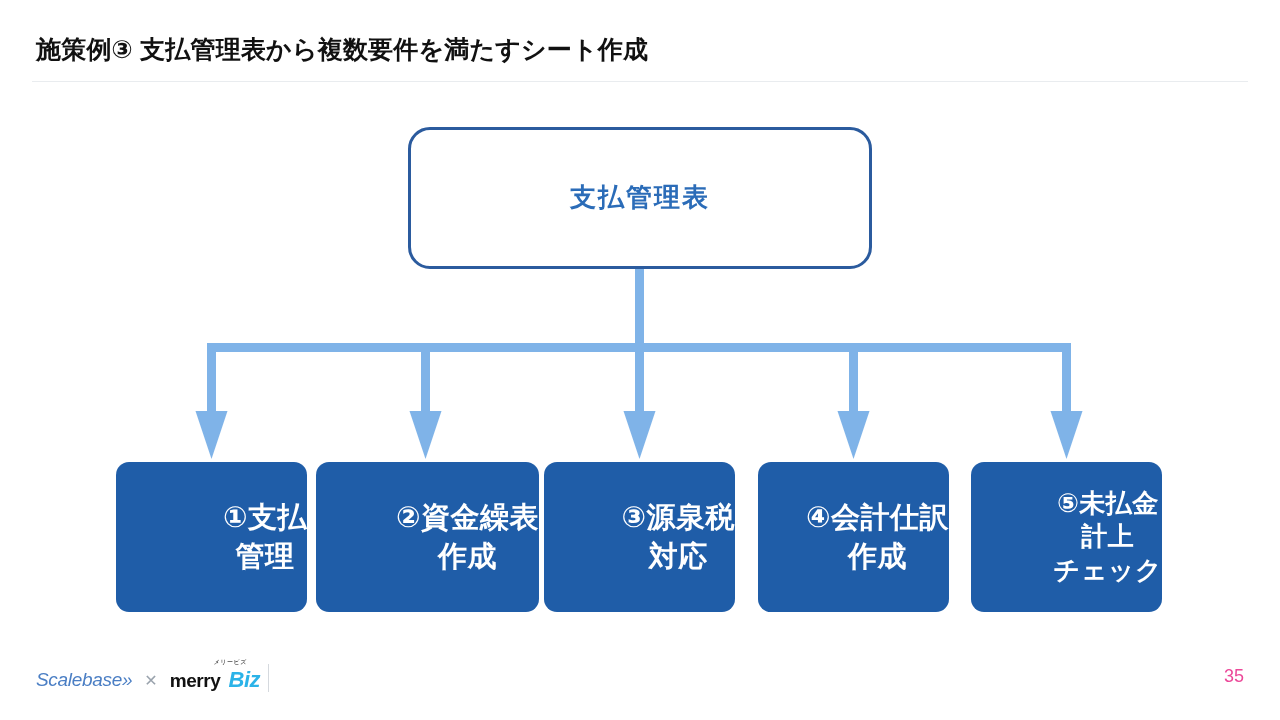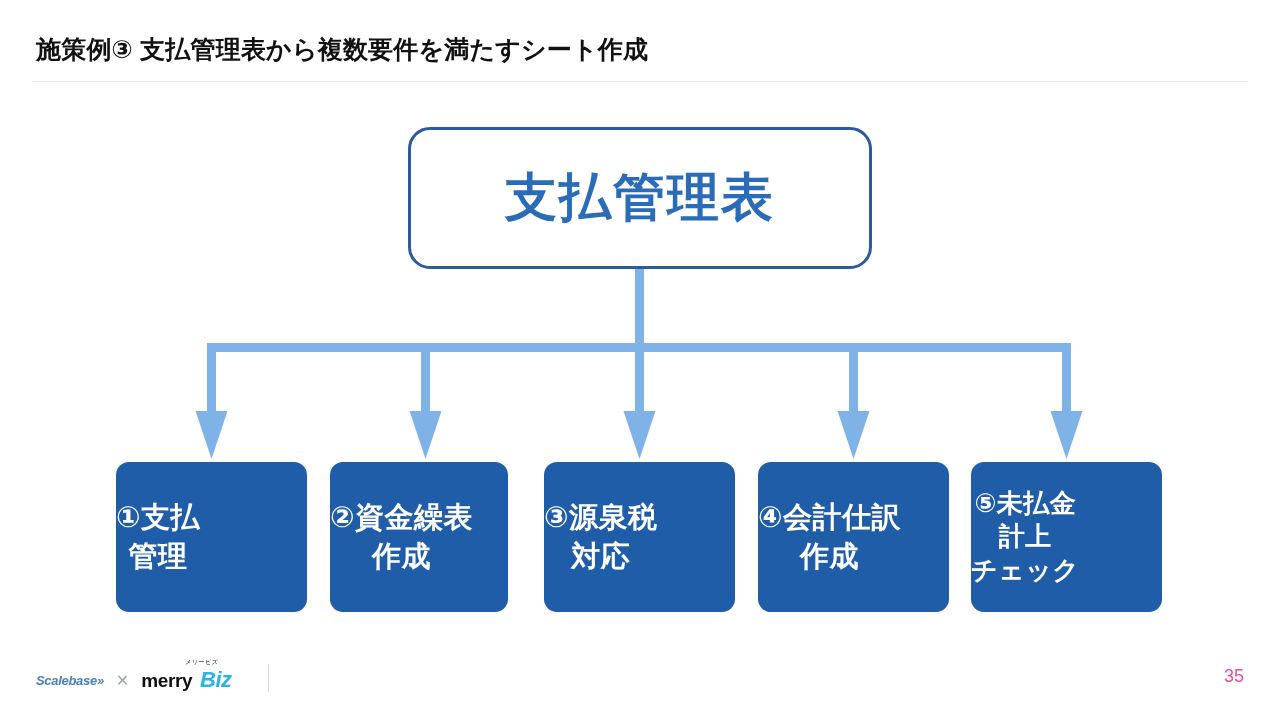--- a/index.html
+++ b/index.html
@@ -70,21 +70,21 @@
     height: 142px;
     box-sizing: border-box;
     border: 3px solid #2B5B9E;
     border-radius: 22px;
     background: #ffffff;
     display: flex;
     align-items: center;
     justify-content: center;
   }
   .root-node-label {
-    font-size: 52px;
+    font-size: 26px;
     font-weight: bold;
     color: #2B6CB8;
     letter-spacing: 2px;
     line-height: 1.15;
     text-align: center;
   }
 
   
   .leaf-row {
     position: absolute;
@@ -94,21 +94,21 @@
     height: 150px;
   }
   .leaf-node {
     position: absolute;
     top: 0;
     height: 150px;
     background: #1F5DA8;
     border-radius: 13px;
     display: flex;
     align-items: center;
-    justify-content: flex-start;
+    justify-content: flex-end;
     box-sizing: border-box;
   }
   .leaf-label {
     color: #ffffff;
     font-size: 29px;
     font-weight: bold;
     line-height: 1.33;
     text-align: center;
     letter-spacing: 0.5px;
     white-space: pre-line;
@@ -129,23 +129,23 @@
   .footer-brands {
     position: absolute;
     left: 36px;
     top: 16px;
     display: flex;
     align-items: center;
     height: 28px;
   }
   .logo-scalebase {
     font-family: "Liberation Sans", sans-serif;
-    font-size: 13px;
+    font-size: 19px;
     font-style: italic;
-    font-weight: bold;
+    font-weight: normal;
     color: #4A7EC4;
     letter-spacing: -0.3px;
   }
   .logo-cross {
     margin: 0 12px;
     font-size: 16px;
     color: #9aa3ad;
     font-weight: normal;
   }
   .logo-merrybiz {
@@ -237,21 +237,21 @@
     <div class="root-node-label">支払管理表</div>
   </div>
 
   <div class="leaf-row">
 
     <div class="leaf-node" style="left:116px; width:191px;">
       <div class="leaf-label">①支払
 管理</div>
     </div>
 
-    <div class="leaf-node" style="left:330px; width:178px;">
+    <div class="leaf-node" style="left:316px; width:223px;">
       <div class="leaf-label">②資金繰表
 作成</div>
     </div>
 
     <div class="leaf-node" style="left:544px; width:191px;">
       <div class="leaf-label">③源泉税
 対応</div>
     </div>
 
     <div class="leaf-node" style="left:758px; width:191px;">

